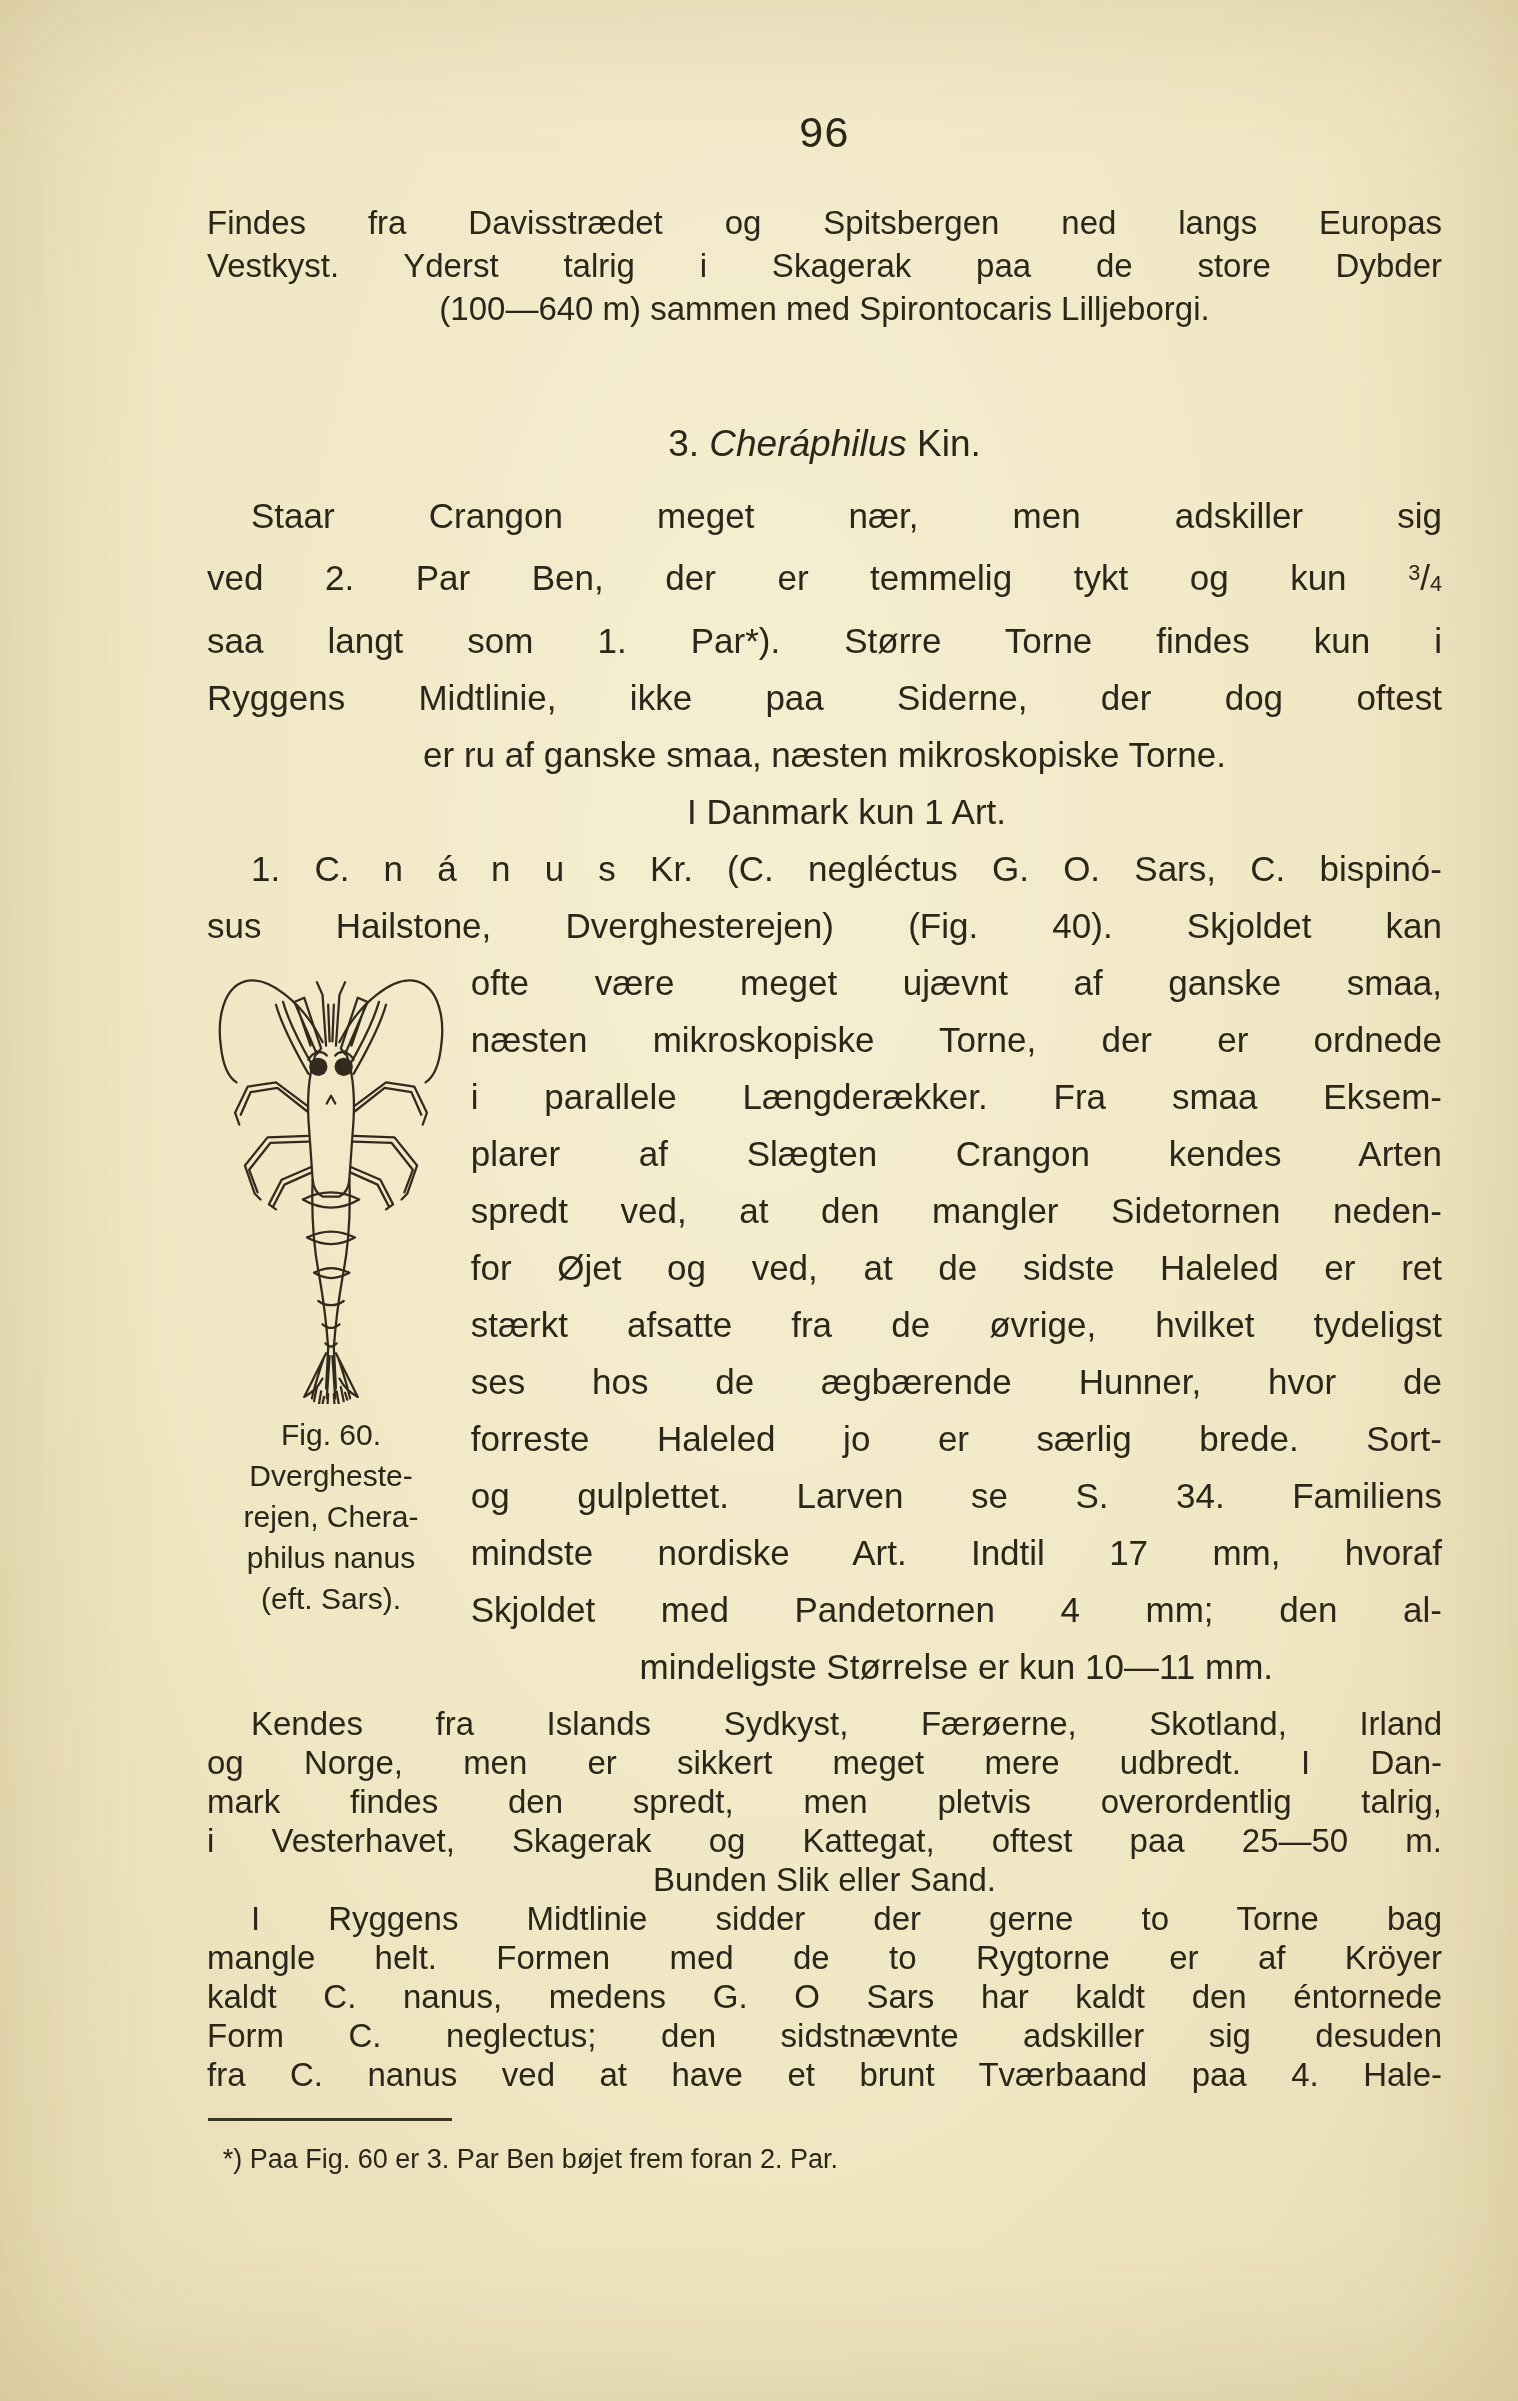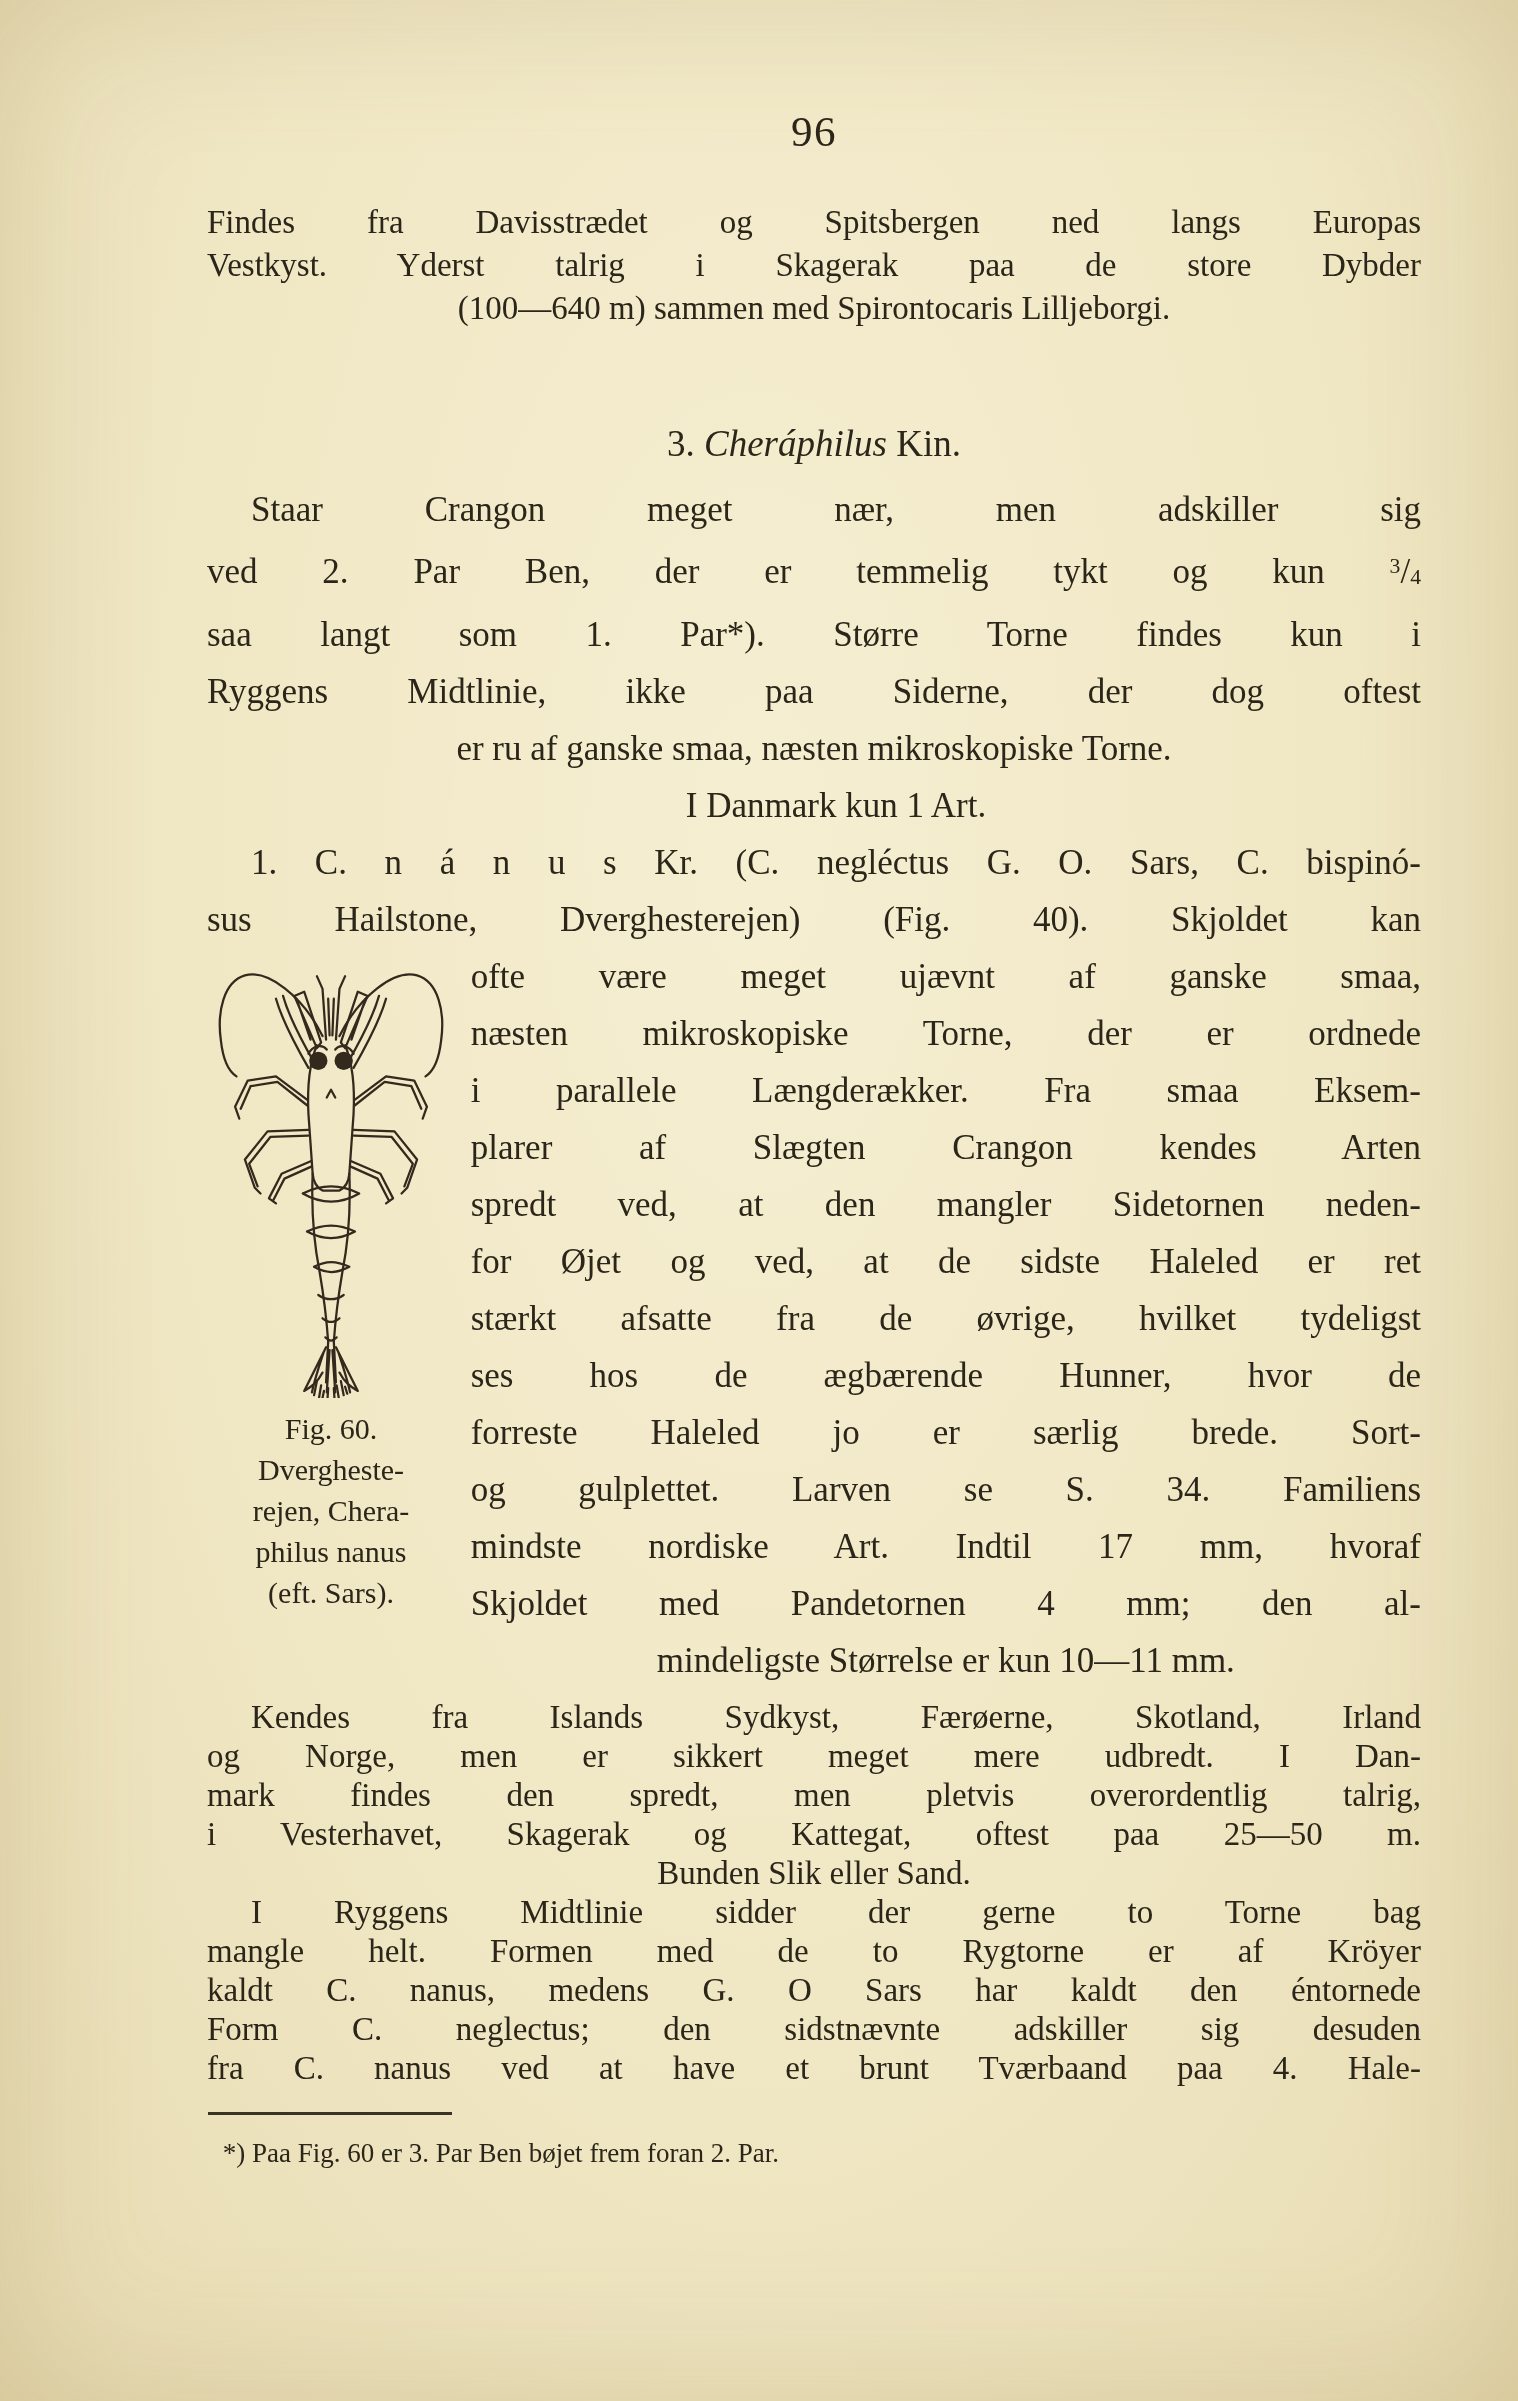--- a/index.html
+++ b/index.html
@@ -5,43 +5,43 @@
   html, body { margin: 0; padding: 0; background: #6b6558; }
   .page {
     position: relative;
     width: 1519px;
     height: 2401px;
     margin: 0 auto;
     background: #f0e7c4;
     background-image: radial-gradient(ellipse at 50% 35%, rgba(255,252,235,0.35) 0%, rgba(233,221,180,0.0) 55%, rgba(196,174,112,0.22) 100%);
     box-shadow: inset 0 0 157px rgba(139,110,48,0.20);
     color: #2b2619;
-    font-family: Liberation Serif, serif;
+    font-family: Liberation Sans, sans-serif;
     box-sizing: border-box;
-    padding: 107px 98px 0 207px;
+    padding: 107px 77px 0 207px;
     overflow: hidden;
   }
   .page-number {
     text-align: center;
     font-size: 43px;
     line-height: 50px;
     letter-spacing: 1.4px;
     margin-bottom: 44px;
   }
   .para { width: 100%; }
   .body-text { font-size: 33px; line-height: 43px; }
   .line { text-align: center; }
   .line.j { text-align: justify; text-align-last: justify; }
   .line.ind { text-indent: 44px; }
   .section-heading {
     text-align: center;
     font-size: 37px;
     line-height: 46px;
     margin-top: 91px;
-    margin-bottom: 14px;
+    margin-bottom: 20px;
     white-space: nowrap;
   }
   .section-heading .genus { font-style: italic; }
   .species-text { font-size: 35px; line-height: 57px; }
   .frac { font-size: 35px; }
   .frac sup { font-size: 62%; vertical-align: 0.45em; letter-spacing: 0; }
   .frac sub { font-size: 62%; vertical-align: -0.05em; }
   .figure-float {
     float: left;
     width: 248px;

